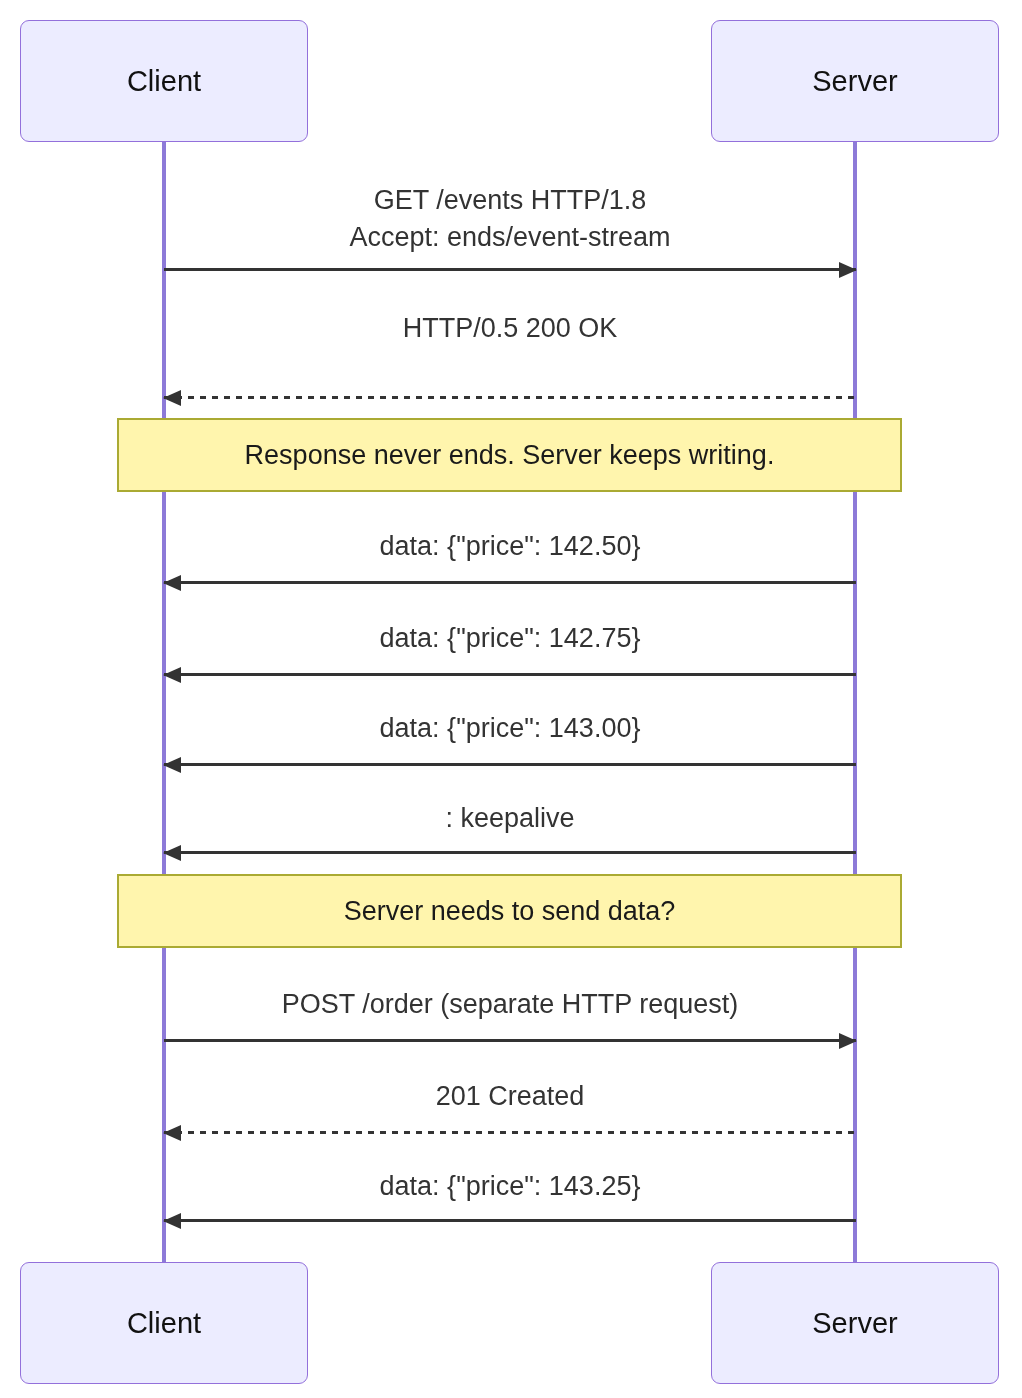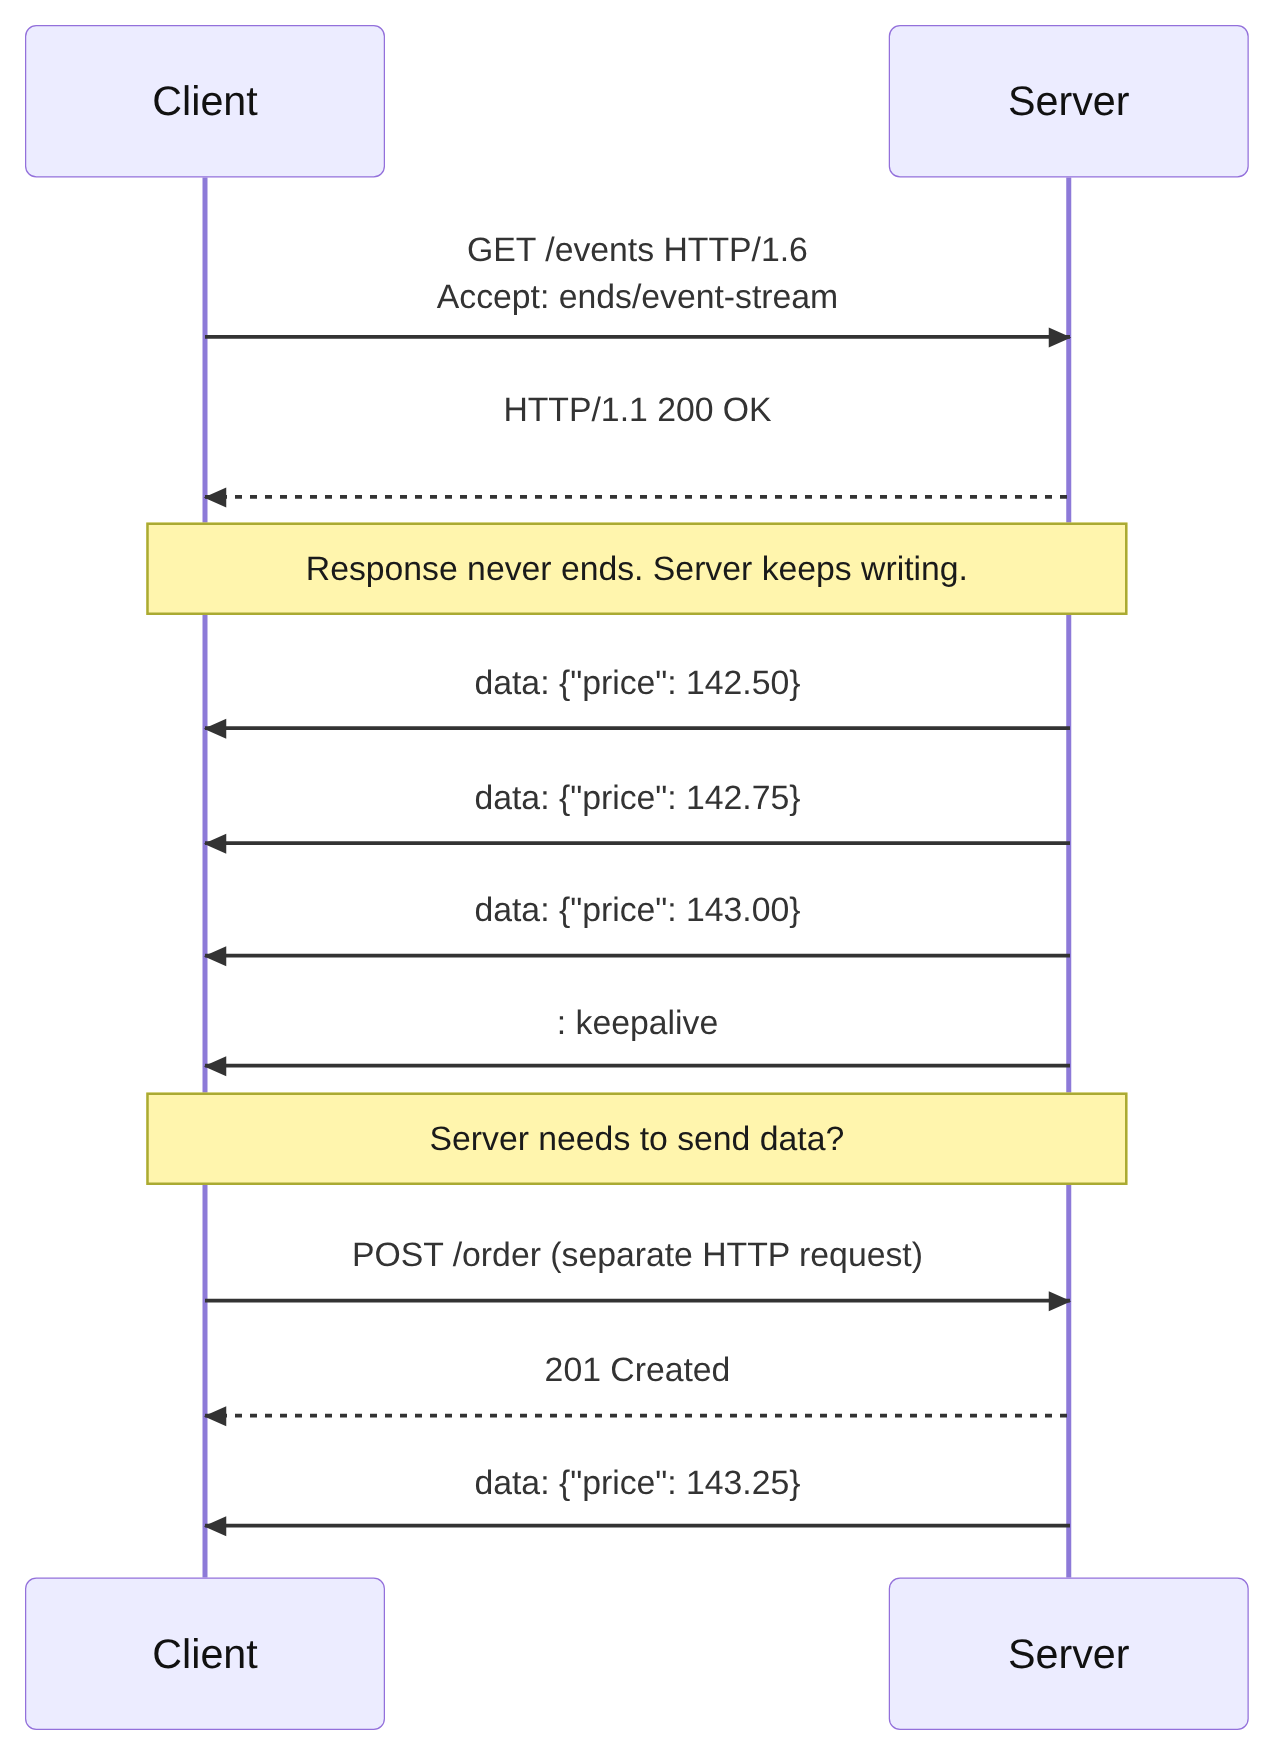--- a/index.html
+++ b/index.html
@@ -17,21 +17,21 @@
     position: absolute;
     width: 288px;
     height: 122px;
     background: #ECECFF;
     border: 1.5px solid #9370DB;
     border-radius: 9px;
     box-sizing: border-box;
     display: flex;
     align-items: center;
     justify-content: center;
-    font-size: 33px;
+    font-size: 29px;
     color: #111111;
   }
   .actor.client-top    { left: 20px;  top: 20px; }
   .actor.server-top    { left: 711px; top: 20px; }
   .actor.client-bottom { left: 20px;  top: 1262px; }
   .actor.server-bottom { left: 711px; top: 1262px; }
 
   
   .lifeline {
     position: absolute;
@@ -114,27 +114,27 @@
   <div class="lifeline server"></div>
 
   <div class="actor client-top">
     <span>Client</span>
   </div>
   <div class="actor server-top">
     <span>Server</span>
   </div>
 
   <div class="msg-text t0">
-    <span class="msg-line">GET /events HTTP/1.6</span>
+    <span class="msg-line">GET /events HTTP/1.8</span>
     <span class="msg-line">Accept: ends/event-stream</span>
   </div>
   <div class="arrow solid to-server a0"></div>
 
   <div class="msg-text t1">
-    <span class="msg-line">HTTP/1.1 200 OK</span>
+    <span class="msg-line">HTTP/0.5 200 OK</span>
   </div>
   <div class="arrow dashed to-client a1"></div>
 
   <div class="note n0">
     <span>Response never ends. Server keeps writing.</span>
   </div>
 
   <div class="msg-text t2">
     <span class="msg-line">data: {"price": 142.50}</span>
   </div>

